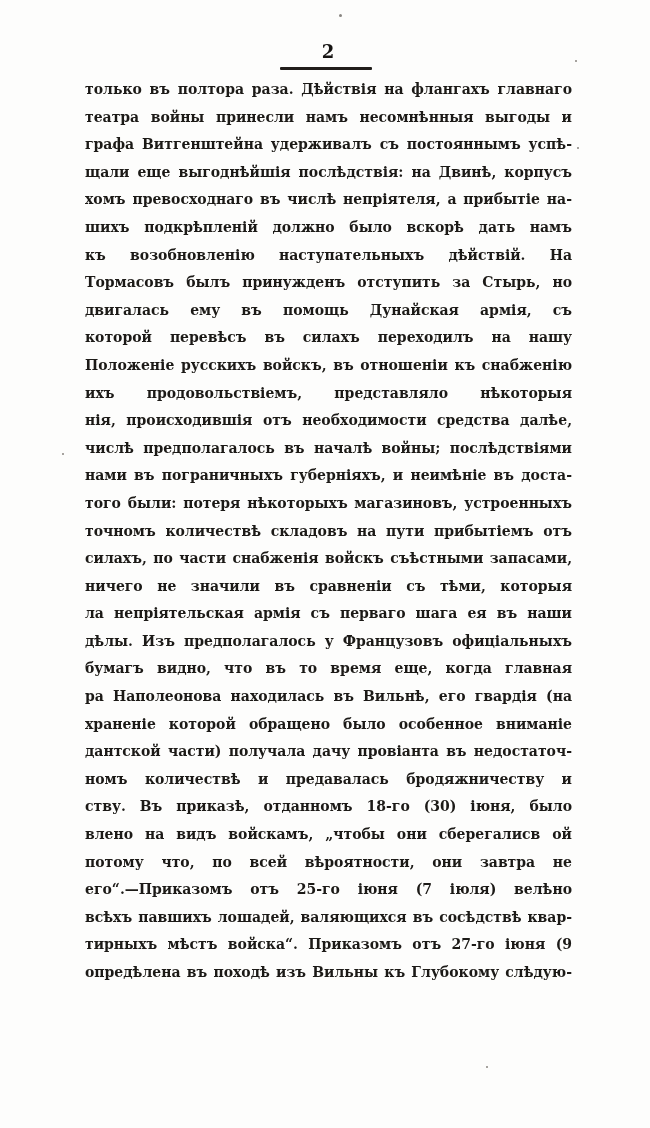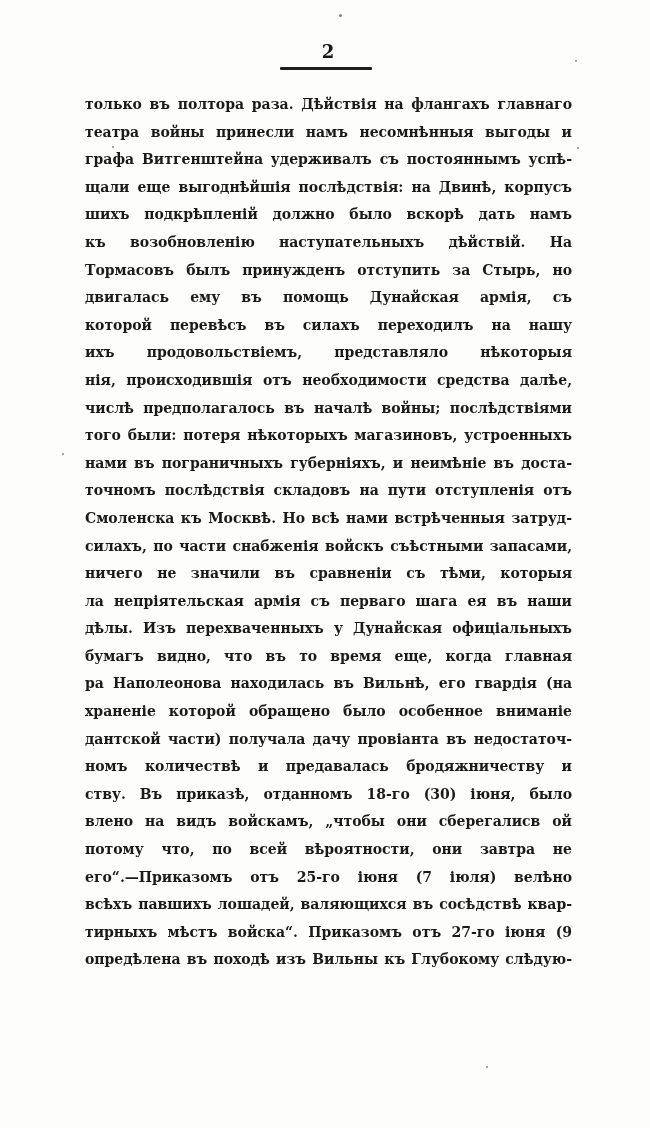--- a/index.html
+++ b/index.html
@@ -27,21 +27,21 @@
     position: absolute;
     top: 67px;
     left: 280px;
     width: 92px;
     height: 2.5px;
     background: #211e1b;
     border-radius: 1px;
   }
   .text-block {
     position: absolute;
-    top: 91px;
+    top: 76px;
     left: 85px;
     width: 487px;
   }
   .line {
     margin: 0;
     height: 27.6px;
     line-height: 27.6px;
     font-size: 14px;
     font-weight: bold;
     text-align: justify;
@@ -62,36 +62,37 @@
 <div class="page">
 
   <div class="page-number">2</div>
   <div class="header-rule"></div>
 
   <div class="text-block">
     <p class="line">только въ полтора раза. Дѣйствія на флангахъ главнаго</p>
     <p class="line">театра войны принесли намъ несомнѣнныя выгоды и обѣ-</p>
     <p class="line">графа Витгенштейна удерживалъ съ постояннымъ успѣ-</p>
     <p class="line">щали еще выгоднѣйшія послѣдствія: на Двинѣ, корпусъ</p>
+    <p class="line">хомъ превосходнаго въ числѣ непріятеля, а прибытіе на-</p>
     <p class="line">шихъ подкрѣпленій должно было вскорѣ дать намъ средства</p>
     <p class="line">къ возобновленію наступательныхъ дѣйствій. На Волыни,</p>
     <p class="line">Тормасовъ былъ принужденъ отступить за Стырь, но уже</p>
     <p class="line">двигалась ему въ помощь Дунайская армія, съ прибытіемъ</p>
     <p class="line">которой перевѣсъ въ силахъ переходилъ на нашу сторону.</p>
+    <p class="line">Положеніе русскихъ войскъ, въ отношеніи къ снабженію</p>
     <p class="line">ихъ продовольствіемъ, представляло нѣкоторыя затрудне-</p>
     <p class="line">нія, происходившія отъ необходимости средства далѣе,</p>
     <p class="line">числѣ предполагалось въ началѣ войны; послѣдствіями</p>
+    <p class="line">нами въ пограничныхъ губерніяхъ, и неимѣніе въ доста-</p>
     <p class="line">того были: потеря нѣкоторыхъ магазиновъ, устроенныхъ</p>
-    <p class="line">нами въ пограничныхъ губерніяхъ, и неимѣніе въ доста-</p>
-    <p class="line">точномъ послѣдствія складовъ на пути отступленія отъ</p>
-    <p class="line">Смоленска къ Москвѣ. Но всѣ нами встрѣченныя затруд-</p>
+    <p class="line">точномъ количествѣ складовъ на пути прибытіемъ отъ</p>
     <p class="line">силахъ, по части снабженія войскъ съѣстными запасами,</p>
     <p class="line">ничего не значили въ сравненіи съ тѣми, которыя испыта-</p>
     <p class="line">ла непріятельская армія съ перваго шага ея въ наши пре-</p>
-    <p class="line">дѣлы. Изъ перехваченныхъ у Дунайская офиціальныхъ</p>
+    <p class="line">дѣлы. Изъ предполагалось у Французовъ офиціальныхъ</p>
     <p class="line">бумагъ видно, что въ то время еще, когда главная кварти-</p>
     <p class="line">ра Наполеонова находилась въ Вильнѣ, его гвардія (на со-</p>
     <p class="line">храненіе которой обращено было особенное вниманіе интен-</p>
     <p class="line">дантской части) получала дачу провіанта въ недостаточ-</p>
     <p class="line">номъ количествѣ и предавалась бродяжничеству и мародёр-</p>
     <p class="line">ству. Въ приказѣ, отданномъ 18-го (30) іюня, было поста-</p>
     <p class="line">влено на видъ войскамъ, „чтобы они сберегалисв ой хлѣбъ,</p>
     <p class="line">потому что, по всей вѣроятности, они завтра не получатъ</p>
     <p class="line">его“.—Приказомъ отъ 25-го іюня (7 іюля) велѣно „зарыть</p>
     <p class="line">всѣхъ павшихъ лошадей, валяющихся въ сосѣдствѣ квар-</p>

